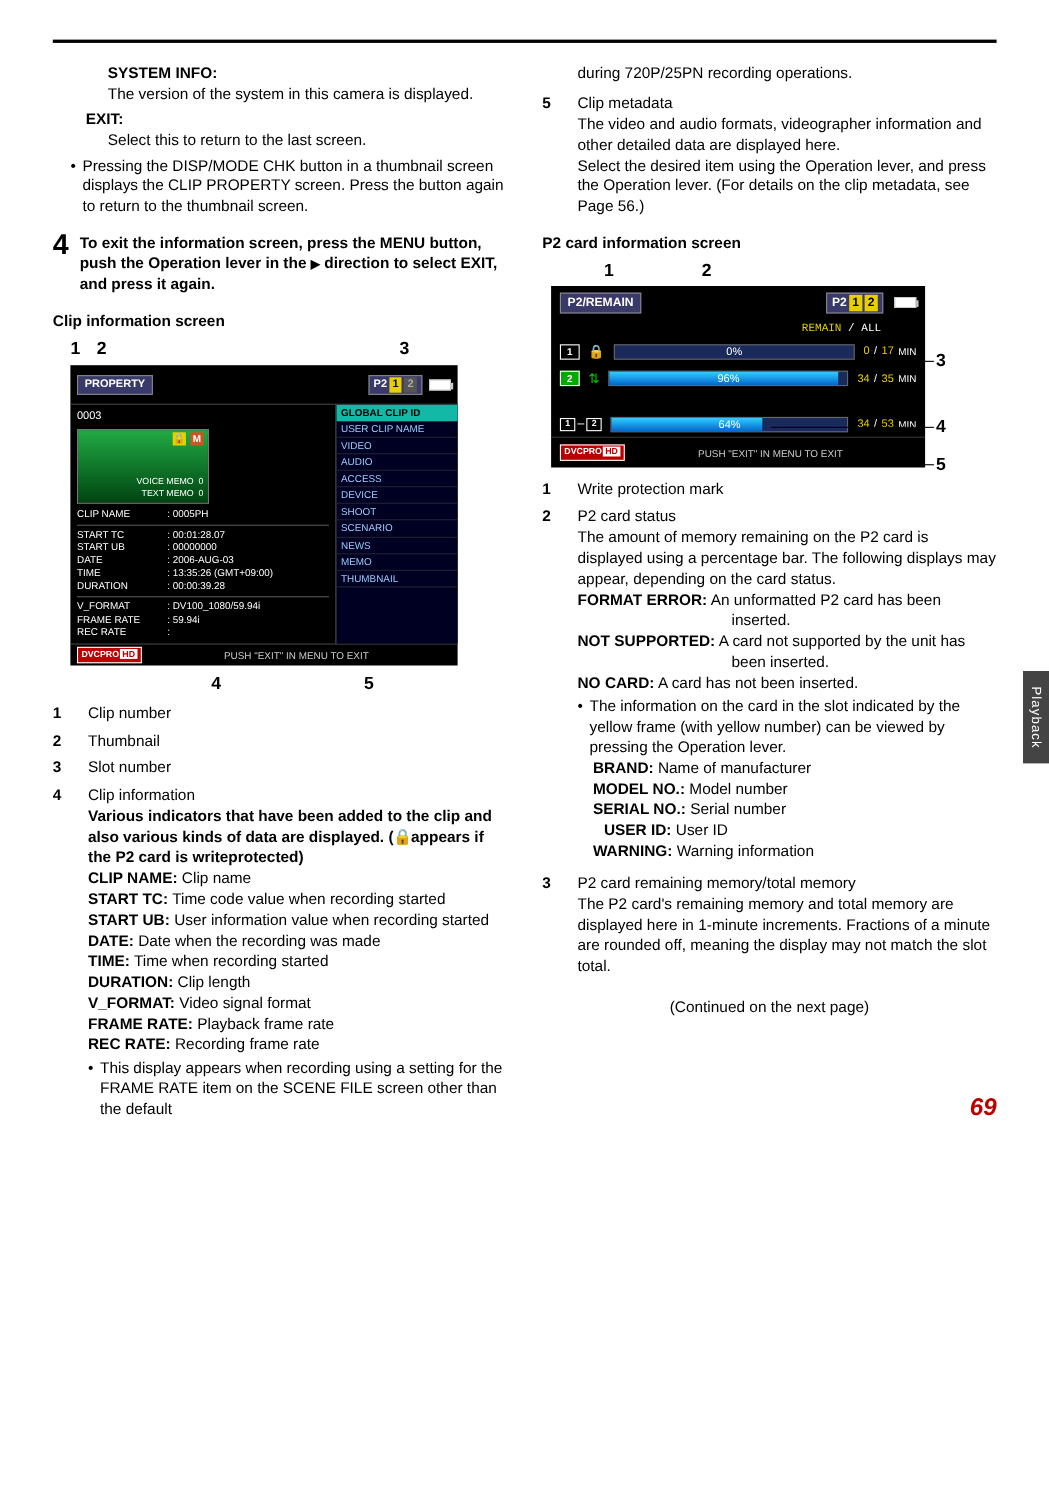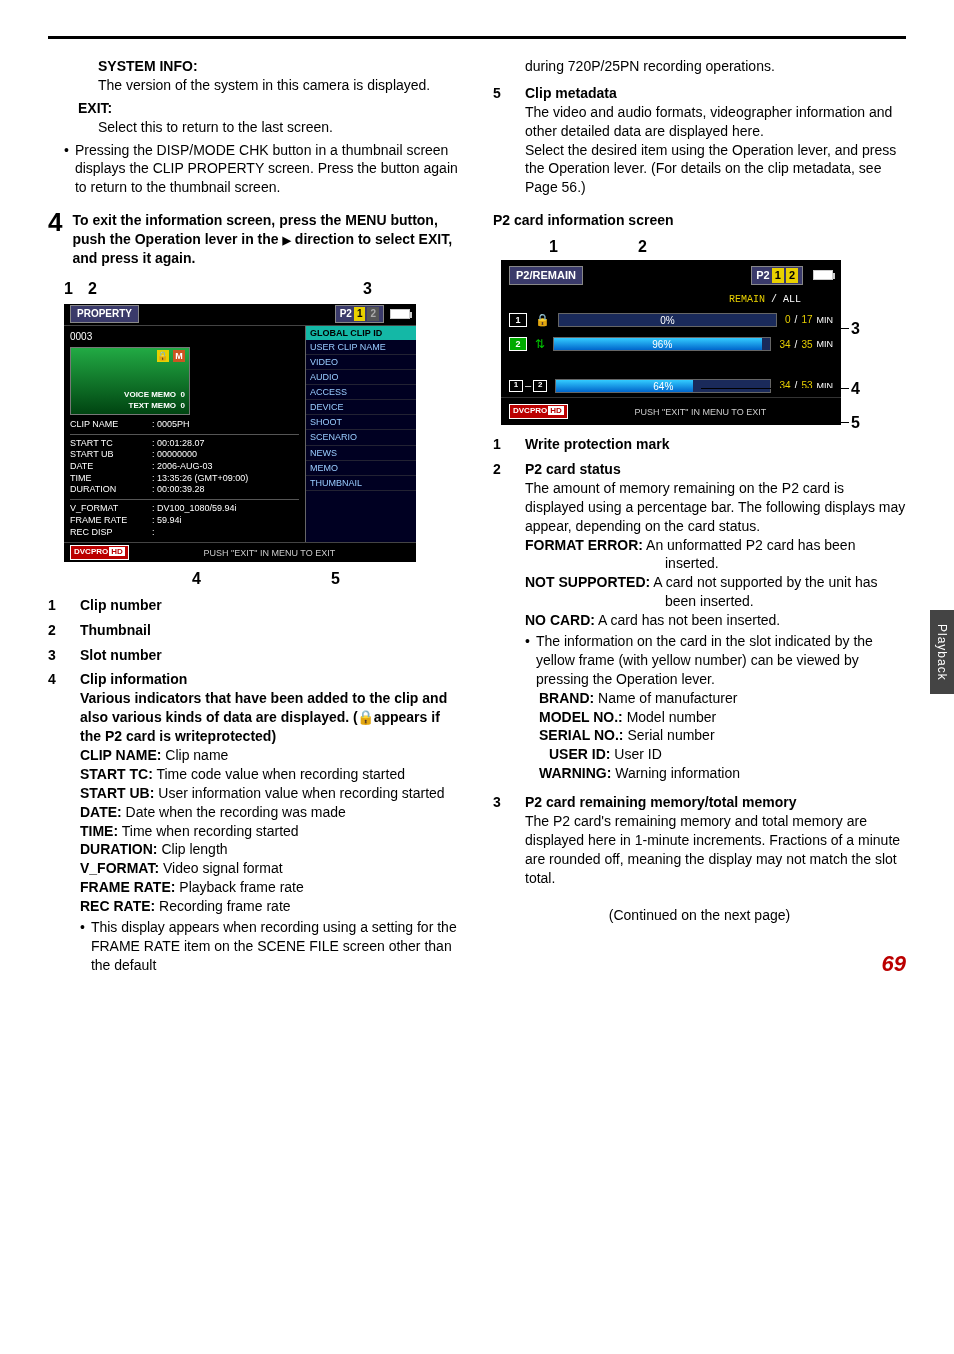--- a/index.html
+++ b/index.html
@@ -20,45 +20,45 @@
   .step-row { display: flex; align-items: flex-start; gap: 10px; margin-top: 14px; margin-bottom: 10px; }
   .step-num { font-size: 26px; font-weight: bold; line-height: 1; margin-top: -2px; }
   .indent1 { margin-left: 30px; }
   .indent2 { margin-left: 50px; }
   .bullet-row { display: flex; gap: 6px; margin-left: 16px; }
   .bullet-row .dot { width: 8px; }
   .hang { padding-left: 110px; text-indent: -110px; }
   .hang2 { padding-left: 140px; text-indent: -140px; }
   .num-item { display: flex; gap: 18px; margin-top: 6px; }
   .num-item .n { font-weight: bold; width: 14px; }
-  .num-item .t { font-weight: bold; }
+  .num-item .t { font-weight: normal; }
   .num-item .bodytext { font-weight: bold; }
   .section-title { font-weight: bold; margin-top: 14px; margin-bottom: 6px; }
   .lock-icon { display: inline-block; width: 12px; text-align:center; }
 
   
   .clip-fig { background: #000; color: #fff; width: 352px; font-size: 10px; position: relative; margin-left: 16px; margin-top: 4px; margin-bottom: 6px; }
-  .clip-top { display:flex; align-items:center; height:22px; padding: 0 6px; border-bottom:1px solid #444;}
+  .clip-top { display:flex; align-items:center; height:36px; padding: 0 6px; border-bottom:1px solid #444;}
   .prop-tag { background:#3a3a6a; padding:1px 6px; border:1px solid #888; font-weight:bold; }
   .p2-tag { margin-left:auto; background:#3a3a6a; padding:1px 4px; border:1px solid #888; font-weight:bold; display:flex; align-items:center; gap:2px;}
   .slot-y { background:#e8d000; color:#000; padding:0 3px; font-weight:bold;}
   .slot-g { background:#555; color:#aaa; padding:0 3px;}
   .batt { margin-left:6px; border:1px solid #ccc; width:20px; height:10px; position:relative; background:#fff;}
   .batt::after{content:"";position:absolute;right:-3px;top:2px;width:2px;height:6px;background:#ccc;}
   .clip-body { display:flex; }
   .clip-left { flex:1; padding:4px 6px; border-right:1px solid #666;}
   .clip-right { width:110px; background:#002; }
   .clip-right .hdr { background:#14b8a6; color:#000; font-weight:bold; padding:1px 4px; font-size:9px;}
   .clip-right .itm { color:#9cf; padding:1px 4px; font-size:9px; border-bottom:1px solid #223;}
   .thumb { width:120px; height:68px; background:linear-gradient(#2a4,#041); border:1px solid #777; margin-top:4px; margin-bottom:4px; position:relative;}
   .thumb .mini-icons{position:absolute; top:2px; right:4px; display:flex; gap:4px;}
   .thumb .mi{width:12px;height:12px;display:flex;align-items:center;justify-content:center;font-size:9px;}
   .thumb .mi.lock{background:#e8d000;color:#000;}
   .thumb .mi.m{background:#c52;color:#fff;font-weight:bold;}
-  .thumb-lines{position:absolute;bottom:2px;right:4px;text-align:right;font-size:8px;font-weight:bold;}
+  .thumb-lines{position:absolute;bottom:2px;right:4px;text-align:right;font-size:8px;}
   .kv { display:flex; gap:6px; font-size:9px; line-height:1.3;}
   .kv .k{width:76px;}
   .divline{height:1px;background:#555;margin:3px 0;}
   .clip-footer{display:flex;align-items:center;height:20px;padding:0 6px;border-top:1px solid #444;}
   .dvcpro{background:#b00;color:#fff;font-weight:bold;font-size:8px;padding:1px 3px;border:1px solid #fff;}
   .dvcpro .hd{background:#fff;color:#b00;padding:0 2px;margin-left:1px;}
   .exitmsg{flex:1;text-align:center;font-size:9px;color:#ccc;}
 
   .callouts { position: relative; width: 352px; margin-left:16px; }
   .callouts .top { display:flex; font-weight:bold; font-size:16px; }
@@ -134,20 +134,21 @@
       <div>Pressing the DISP/MODE CHK button in a thumbnail screen displays the CLIP PROPERTY screen. Press the button again to return to the thumbnail screen.</div>
     </div>
 
     <div class="step-row">
       <div class="step-num">4</div>
       <div class="bold">
         <span>To exit the information screen, press the MENU button, push the Operation lever in the </span><span class="tri"></span><span> direction to select EXIT, and press it again.</span>
       </div>
     </div>
 
+    <div class="section-title">Clip information screen</div>
 
     <div class="callouts">
       <div class="top">
         <span style="width:24px">1</span>
         <span style="width:82px">2</span>
         <span style="margin-left:auto; margin-right:44px">3</span>
       </div>
     </div>
 
     <div class="clip-fig">
@@ -201,21 +202,21 @@
           <div class="divline"></div>
           <div class="kv">
               <span class="k">V_FORMAT</span>
               <span>: DV100_1080/59.94i</span>
             </div>
           <div class="kv">
               <span class="k">FRAME RATE</span>
               <span>: 59.94i</span>
             </div>
           <div class="kv">
-              <span class="k">REC DISP</span>
+              <span class="k">REC RATE</span>
               <span>:</span>
             </div>
         </div>
         <div class="clip-right">
           <div class="hdr">GLOBAL CLIP ID</div>
           <div class="itm">USER CLIP NAME</div>
           <div class="itm">VIDEO</div>
           <div class="itm">AUDIO</div>
           <div class="itm">ACCESS</div>
           <div class="itm">DEVICE</div>

